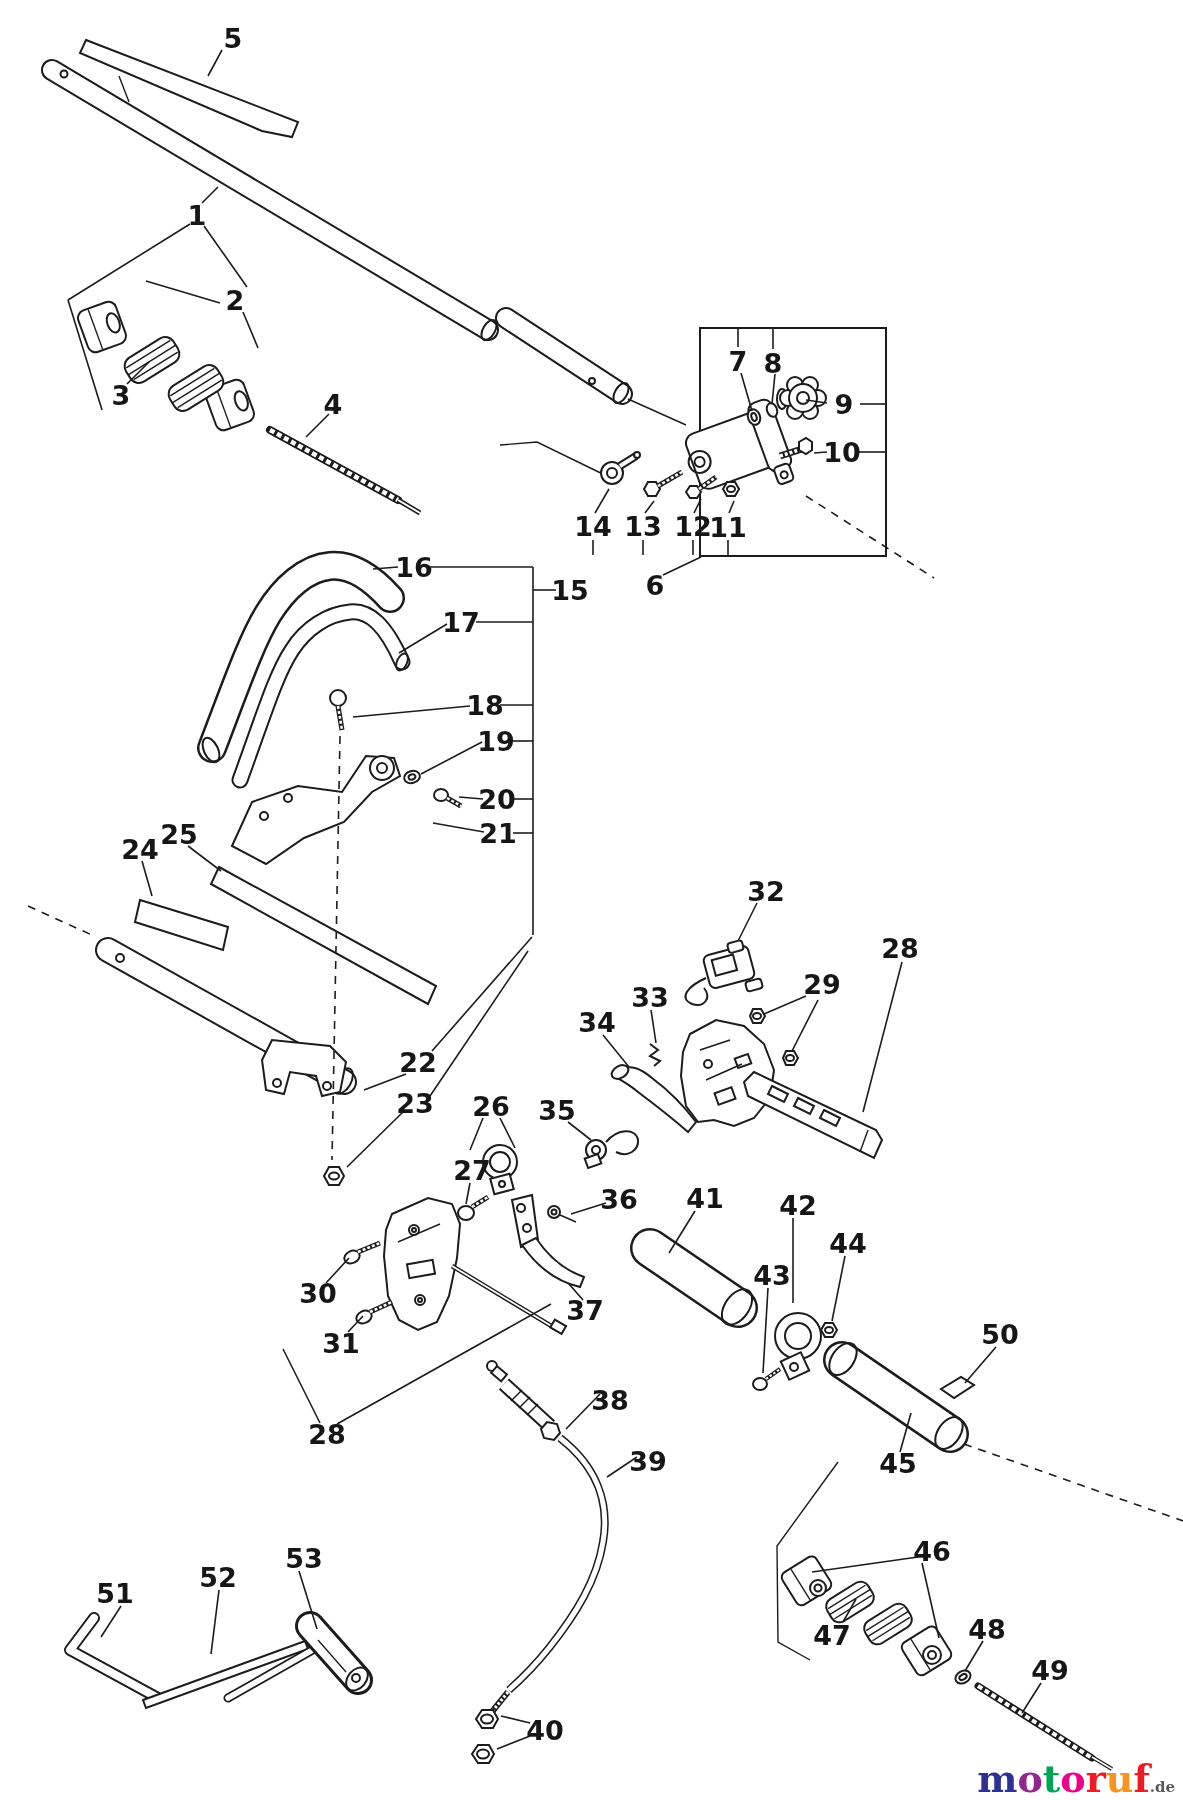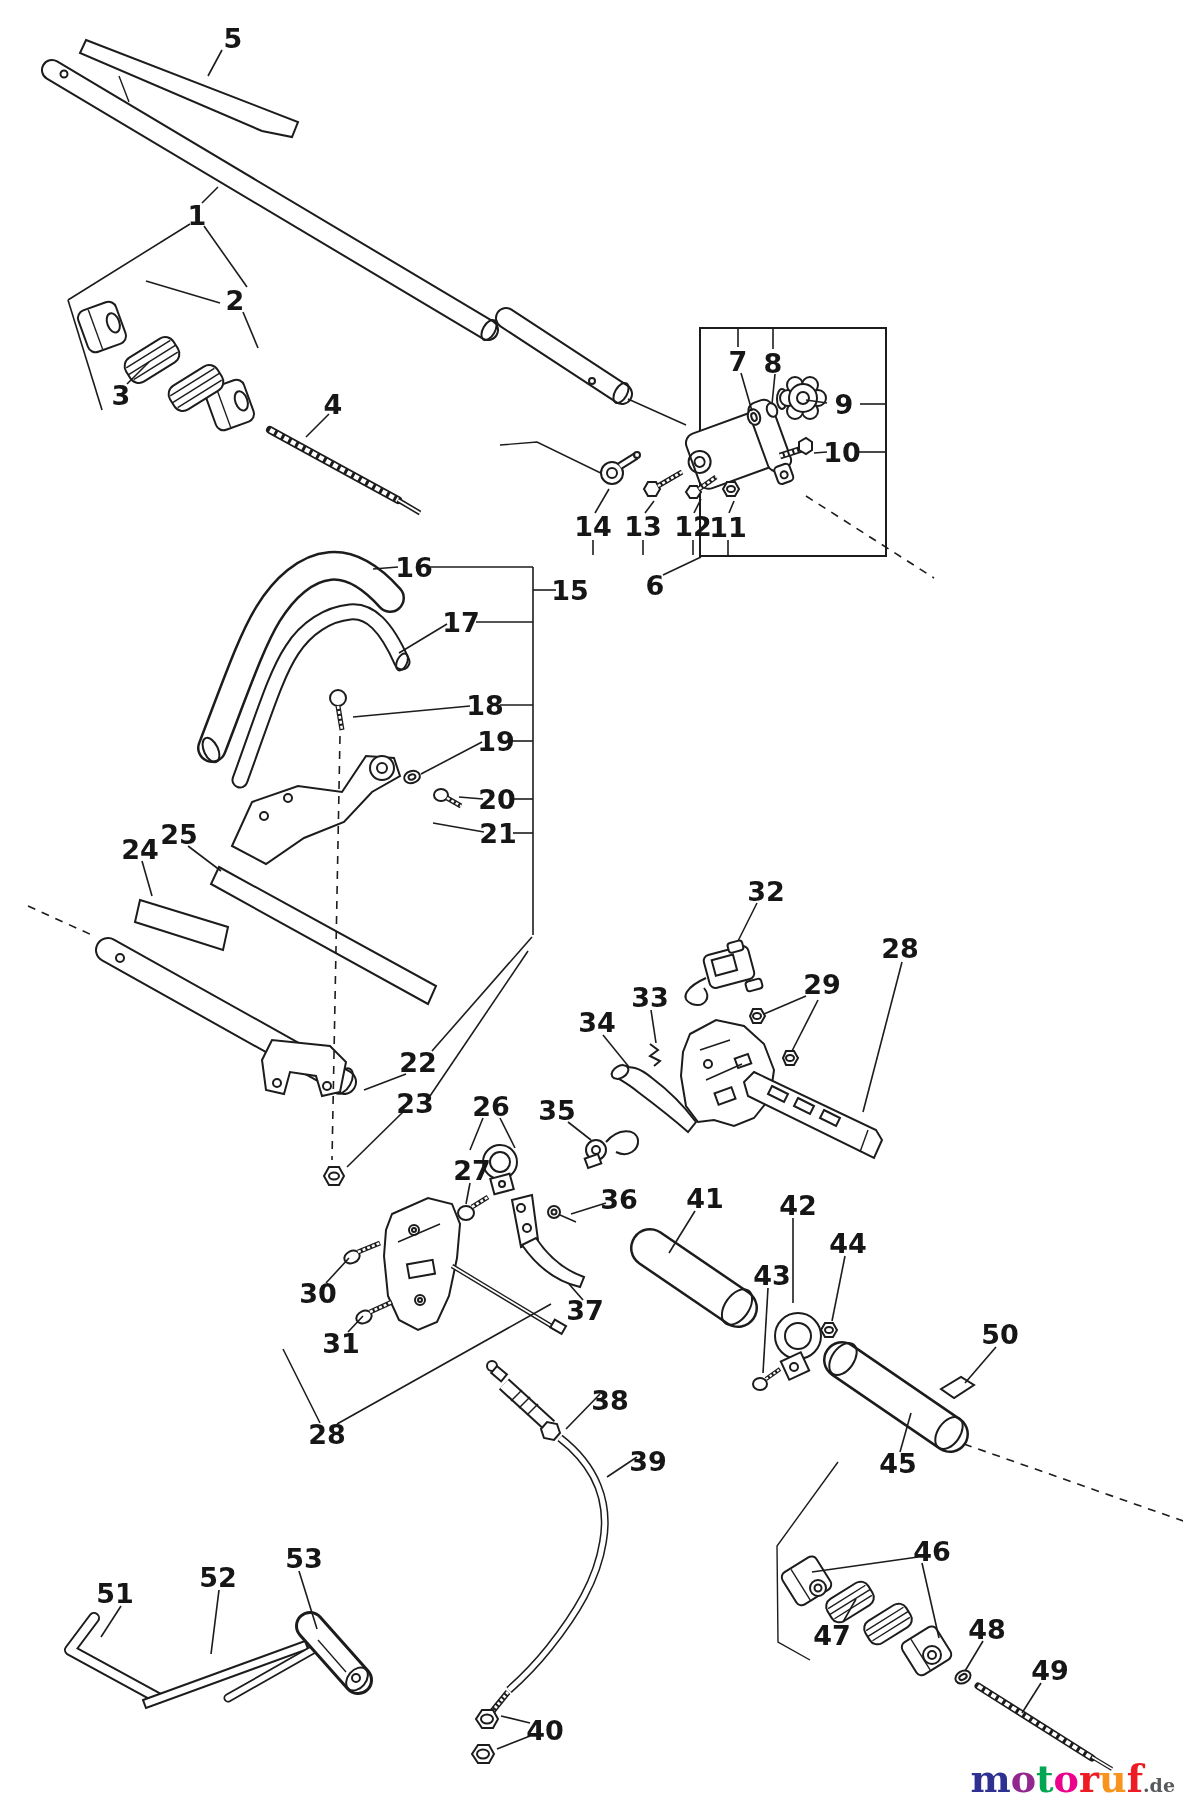--- a/index.html
+++ b/index.html
@@ -7,21 +7,21 @@
          font-family:"DejaVu Sans",sans-serif;}
   svg{display:block}
   .part-label{font-family:"DejaVu Sans",sans-serif;font-weight:bold;font-size:27px;fill:#161616;cursor:pointer;}
   .ln{stroke:#1c1c1c;stroke-width:1.6;fill:none;}
   .dsh{stroke:#1c1c1c;stroke-width:1.6;fill:none;stroke-dasharray:8 7;}
   .o{stroke:#1c1c1c;stroke-width:2;fill:#fff;}
   .on{stroke:#1c1c1c;stroke-width:2;fill:none;}
   .th{stroke:#1c1c1c;stroke-width:1.4;fill:none;}
   #watermark{position:absolute;right:8px;bottom:2px;font-family:"DejaVu Serif",serif;
              font-weight:bold;font-size:38px;line-height:1;letter-spacing:0;}
-  #watermark .wm-suffix{font-size:19px;font-weight:bold;}
+  #watermark .wm-suffix{font-size:15px;font-weight:bold;}
 </style>
 </head>
 <body>
 
 <div id="stage">
 <svg width="1183" height="1800" viewBox="0 0 1183 1800">
 
   <g>
     <polygon class="o" points="86,40 298,122 292,137 262,131 80,53"></polygon>
   </g>

